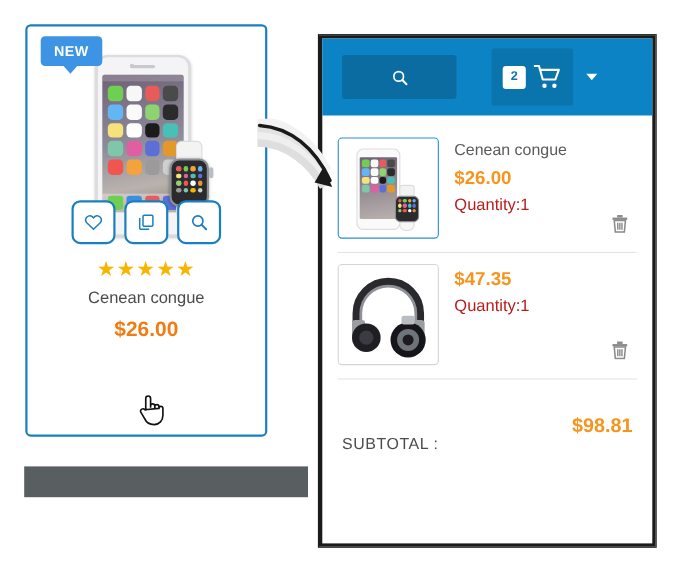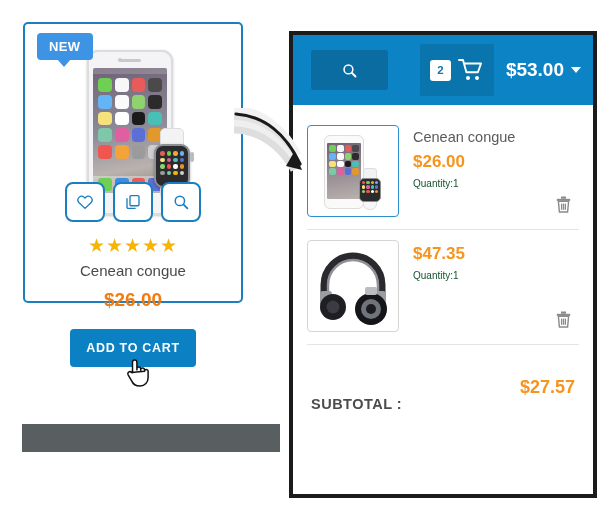--- a/index.html
+++ b/index.html
@@ -7,21 +7,21 @@
     width: 616px; height: 514px;
     background: #ffffff;
     font-family: "Liberation Sans", sans-serif;
     overflow: hidden;
   }
   #stage { position: relative; width: 616px; height: 514px; background:#fff; }
 
   
   .product-card {
     position: absolute; left: 23px; top: 22px;
-    width: 220px; height: 281px;
+    width: 220px; height: 375px;
     border: 2px solid #1a7fc1; border-radius: 5px;
     background: #ffffff;
   }
   .new-badge {
     position: absolute; left: 12px; top: 9px; z-index: 6;
     background: #3d94e5; color: #ffffff;
     font-size: 13px; font-weight: bold; letter-spacing: .4px;
     padding: 7px 12px 7px 12px; border-radius: 4px;
     line-height: 1;
   }
@@ -136,28 +136,28 @@
   .cart-body { padding: 10px 14px 0 14px; }
   .cart-item { display:flex; padding: 10px 0 12px 0; border-bottom:1px solid #e4e4e4; position:relative; }
   .thumb {
     width: 92px; height: 92px; border:1px solid #d5d5d5; border-radius:4px;
     background:#fff; flex:none; position:relative; overflow:hidden;
   }
   .thumb.active { border:1px solid #2a8fd0; }
   .item-info { padding-left: 14px; padding-top: 4px; }
   .item-name { font-size: 14.5px; color:#5b5b5b; margin-bottom: 7px; }
   .item-price { font-size: 17px; font-weight:bold; color:#f7941d; margin-bottom: 6px; }
-  .item-qty { font-size: 10px; color:#14532d; }
+  .item-qty { font-size: 15px; color:#b91c1c; }
   .trash-btn { position:absolute; right: 8px; bottom: 12px; cursor:pointer; }
 
   .subtotal-row {
     display:flex; align-items:center; justify-content:space-between;
     padding: 18px 4px 0 4px;
   }
-  .subtotal-label { font-size: 14.5px; font-weight:bold; color:#4c4c4c; letter-spacing:.5px;margin-top:33px; }
+  .subtotal-label { font-size: 14.5px; font-weight:normal; color:#4c4c4c; letter-spacing:.5px;margin-top:33px; }
   .subtotal-value { font-size: 18px; font-weight:bold; color:#f7941d; }
   .cart-actions { display:flex; gap:12px; padding: 18px 4px 0 4px; }
   .btn-viewcart {
     flex:1; height:40px; border:none; border-radius:3px; background:#0b83c4;
     color:#fff; font-size:12.5px; font-weight:bold; letter-spacing:.6px;
     font-family:"Liberation Sans", sans-serif; cursor:pointer;
   }
   .btn-checkout {
     flex:1; height:40px; border:none; border-radius:3px; background:#333333;
     color:#fff; font-size:12.5px; font-weight:bold; letter-spacing:.6px;
@@ -270,21 +270,20 @@
       </div>
     </div>
 
     <div class="prod-rating">
       <span>★★★★★</span>
     </div>
 
     <div class="prod-title">Cenean congue</div>
     <div class="prod-price">$26.00</div>
 
-    <button class="add-cart-btn">ADD TO CART</button>
   </div>
 
   <svg class="cursor-hand" viewBox="0 0 26 32">
     <path d="M8.5 16.5V5.2a2.2 2.2 0 0 1 4.4 0v8.4m0-1.6a1.9 1.9 0 0 1 3.8 0v1.8m0-1a1.9 1.9 0 0 1 3.8 0v2.2m0-.8a1.8 1.8 0 0 1 3.6 0v6.2c0 5-3.2 8.6-8 8.6-4.4 0-7.2-2-8.6-5.4L4 17.6a2.1 2.1 0 0 1 3.6-2.1z" fill="#ffffff" stroke="#111111" stroke-width="1.5" stroke-linejoin="round"></path>
   </svg>
 
   <div class="gray-bar"></div>
 
   <svg class="arrow-anno" viewBox="0 0 96 80">
     <g>
@@ -310,21 +309,20 @@
       <div class="cart-icon-block">
         <div class="qty-badge">2</div>
         <svg width="26" height="24" viewBox="0 0 26 24">
           <path d="M1 2h4l3.4 12.2h11.5L23 5.5H7" fill="none" stroke="#ffffff" stroke-width="1.9" stroke-linecap="round" stroke-linejoin="round"></path>
           <circle cx="10" cy="20" r="2" fill="#ffffff"></circle>
           <circle cx="19" cy="20" r="2" fill="#ffffff"></circle>
         </svg>
       </div>
 
       <div class="cart-total">
-        <span>$53.00</span>
         <span class="caret-down"></span>
       </div>
     </div>
 
     <div class="cart-body">
 
       <div class="cart-item">
         <div class="thumb active">
           <div class="mini-phone">
             <div class="scr">
@@ -412,19 +410,19 @@
             <path d="M2.4 5.4h10.2l-1 10.6H3.4z" fill="none" stroke="#8a8a8a" stroke-width="1.4"></path>
             <line x1="5.6" y1="7.6" x2="5.6" y2="13.8" stroke="#8a8a8a" stroke-width="1.3"></line>
             <line x1="7.5" y1="7.6" x2="7.5" y2="13.8" stroke="#8a8a8a" stroke-width="1.3"></line>
             <line x1="9.4" y1="7.6" x2="9.4" y2="13.8" stroke="#8a8a8a" stroke-width="1.3"></line>
           </svg>
         </div>
       </div>
 
       <div class="subtotal-row">
         <div class="subtotal-label">SUBTOTAL :</div>
-        <div class="subtotal-value">$27.57</div>
+        <div class="subtotal-value">$98.81</div>
       </div>
 
     </div>
   </div>
 
 </div>
 
 </body></html>

